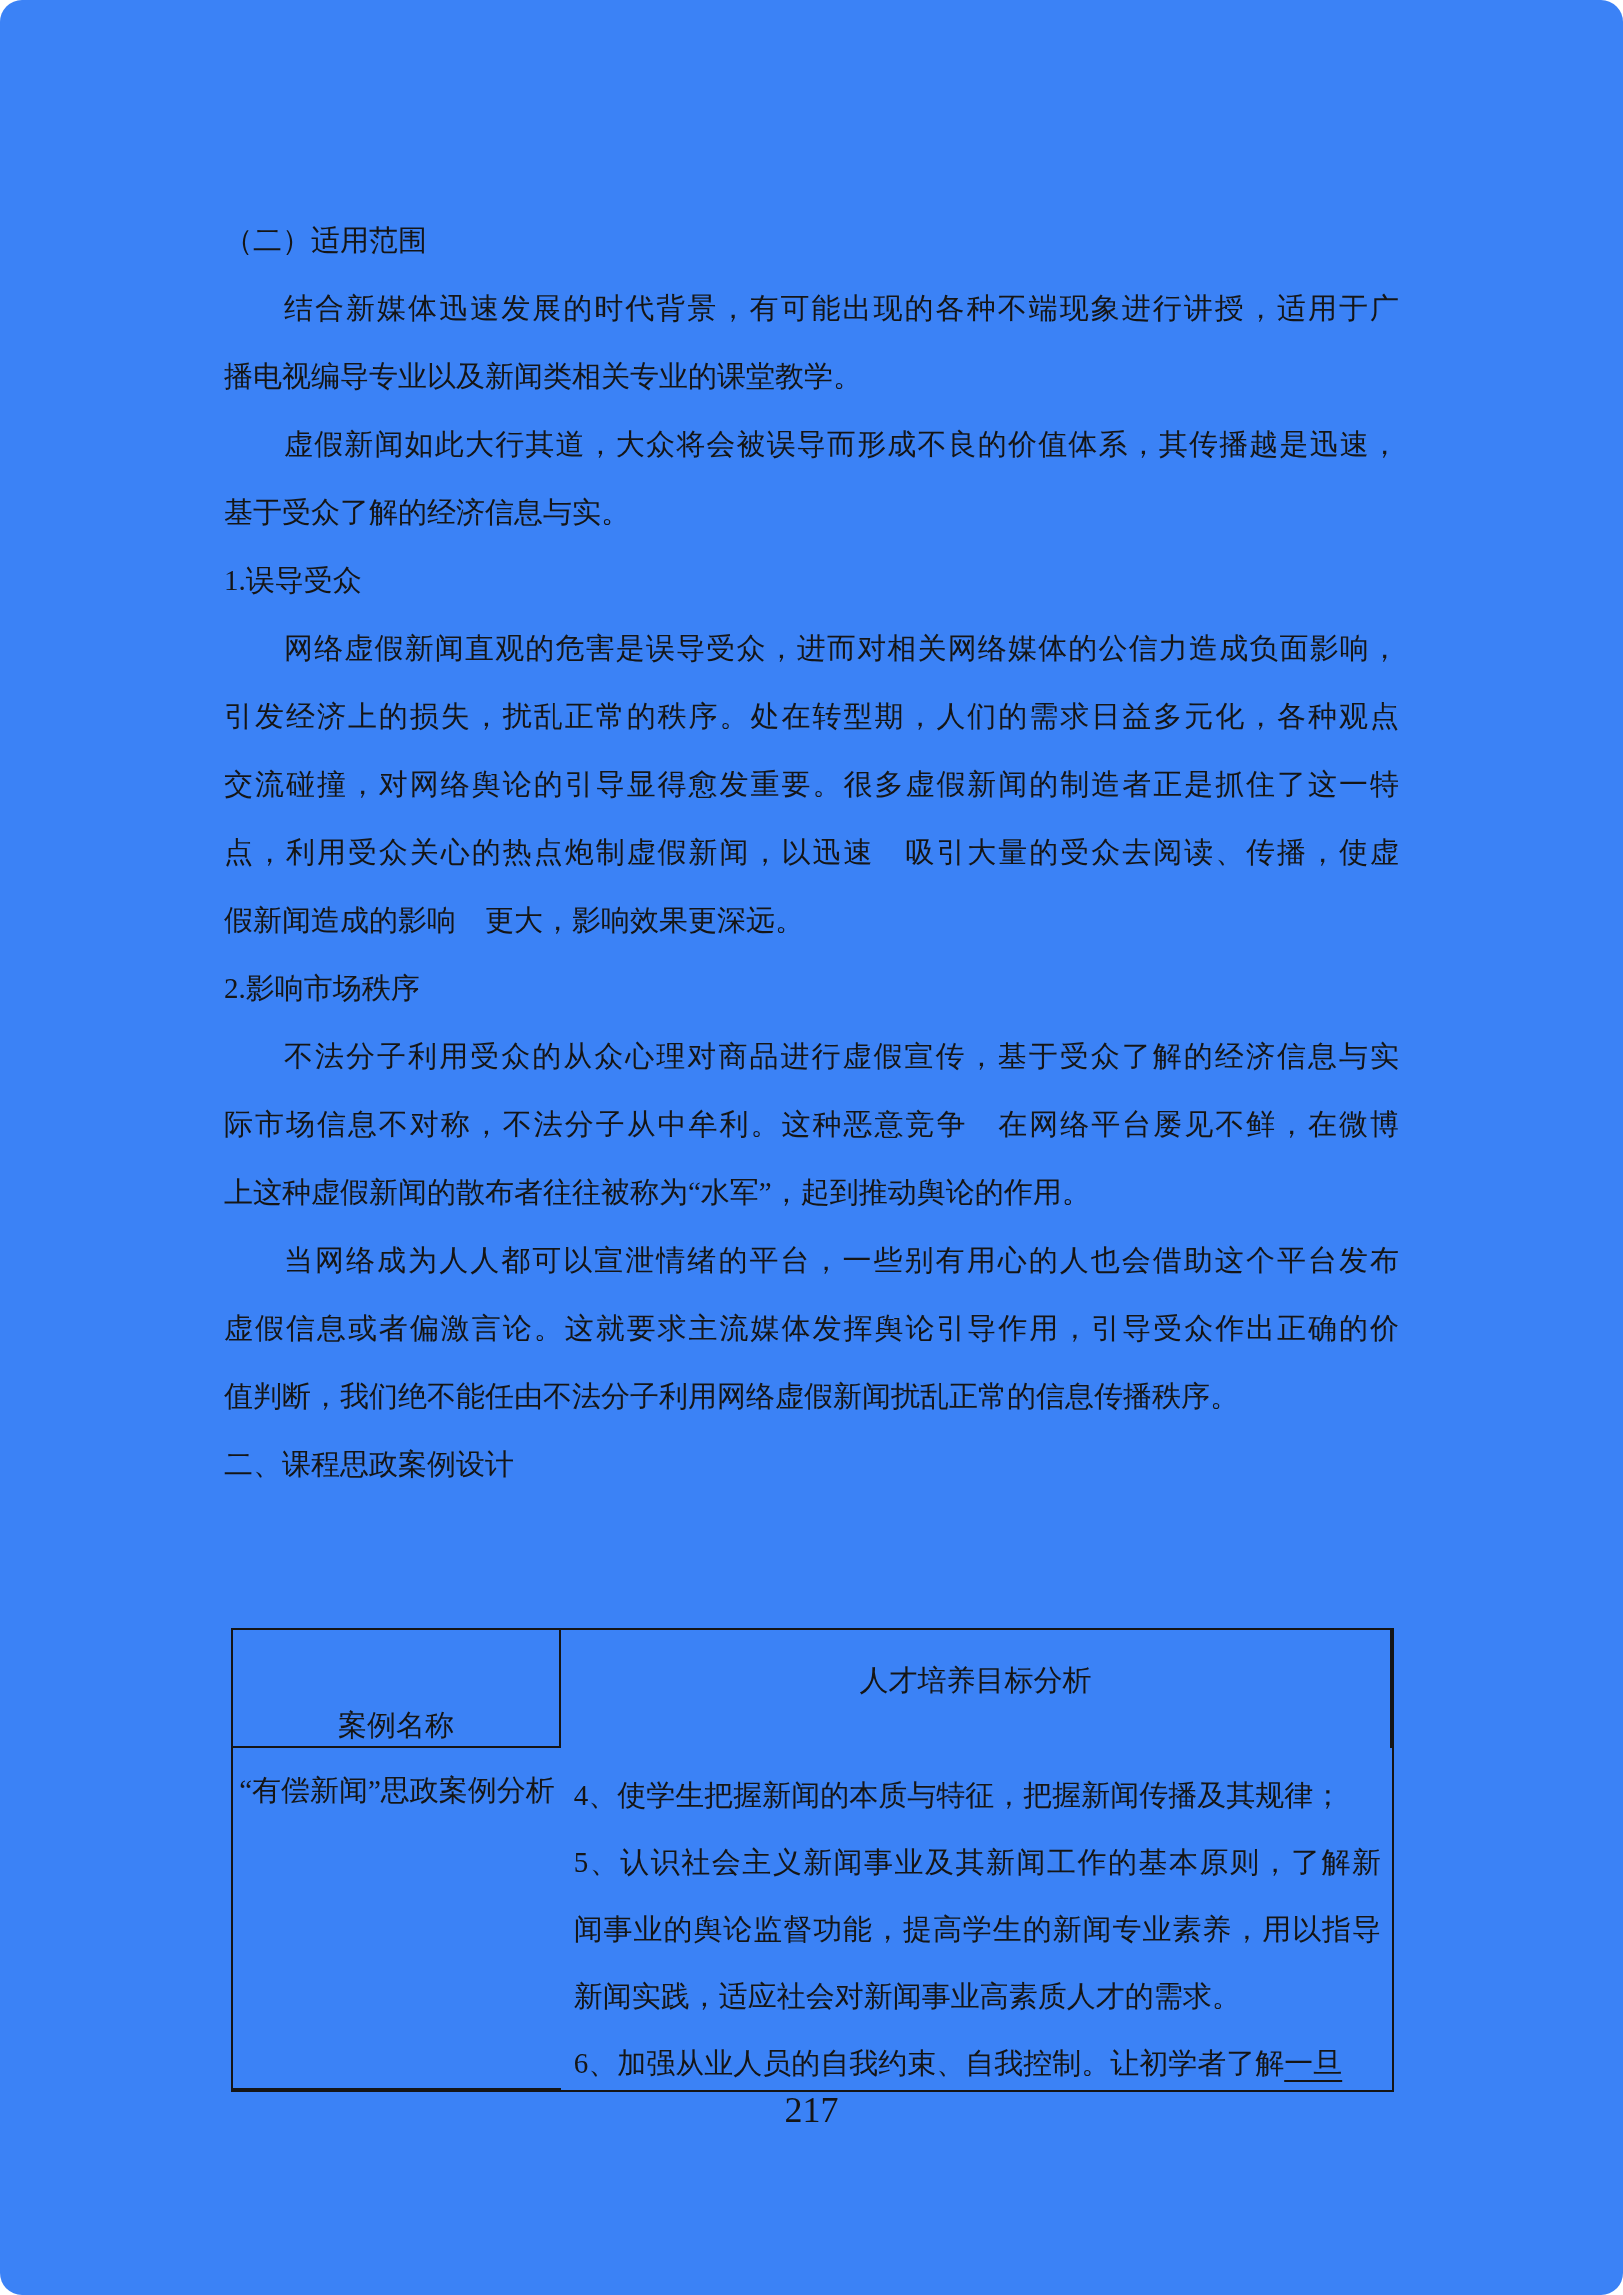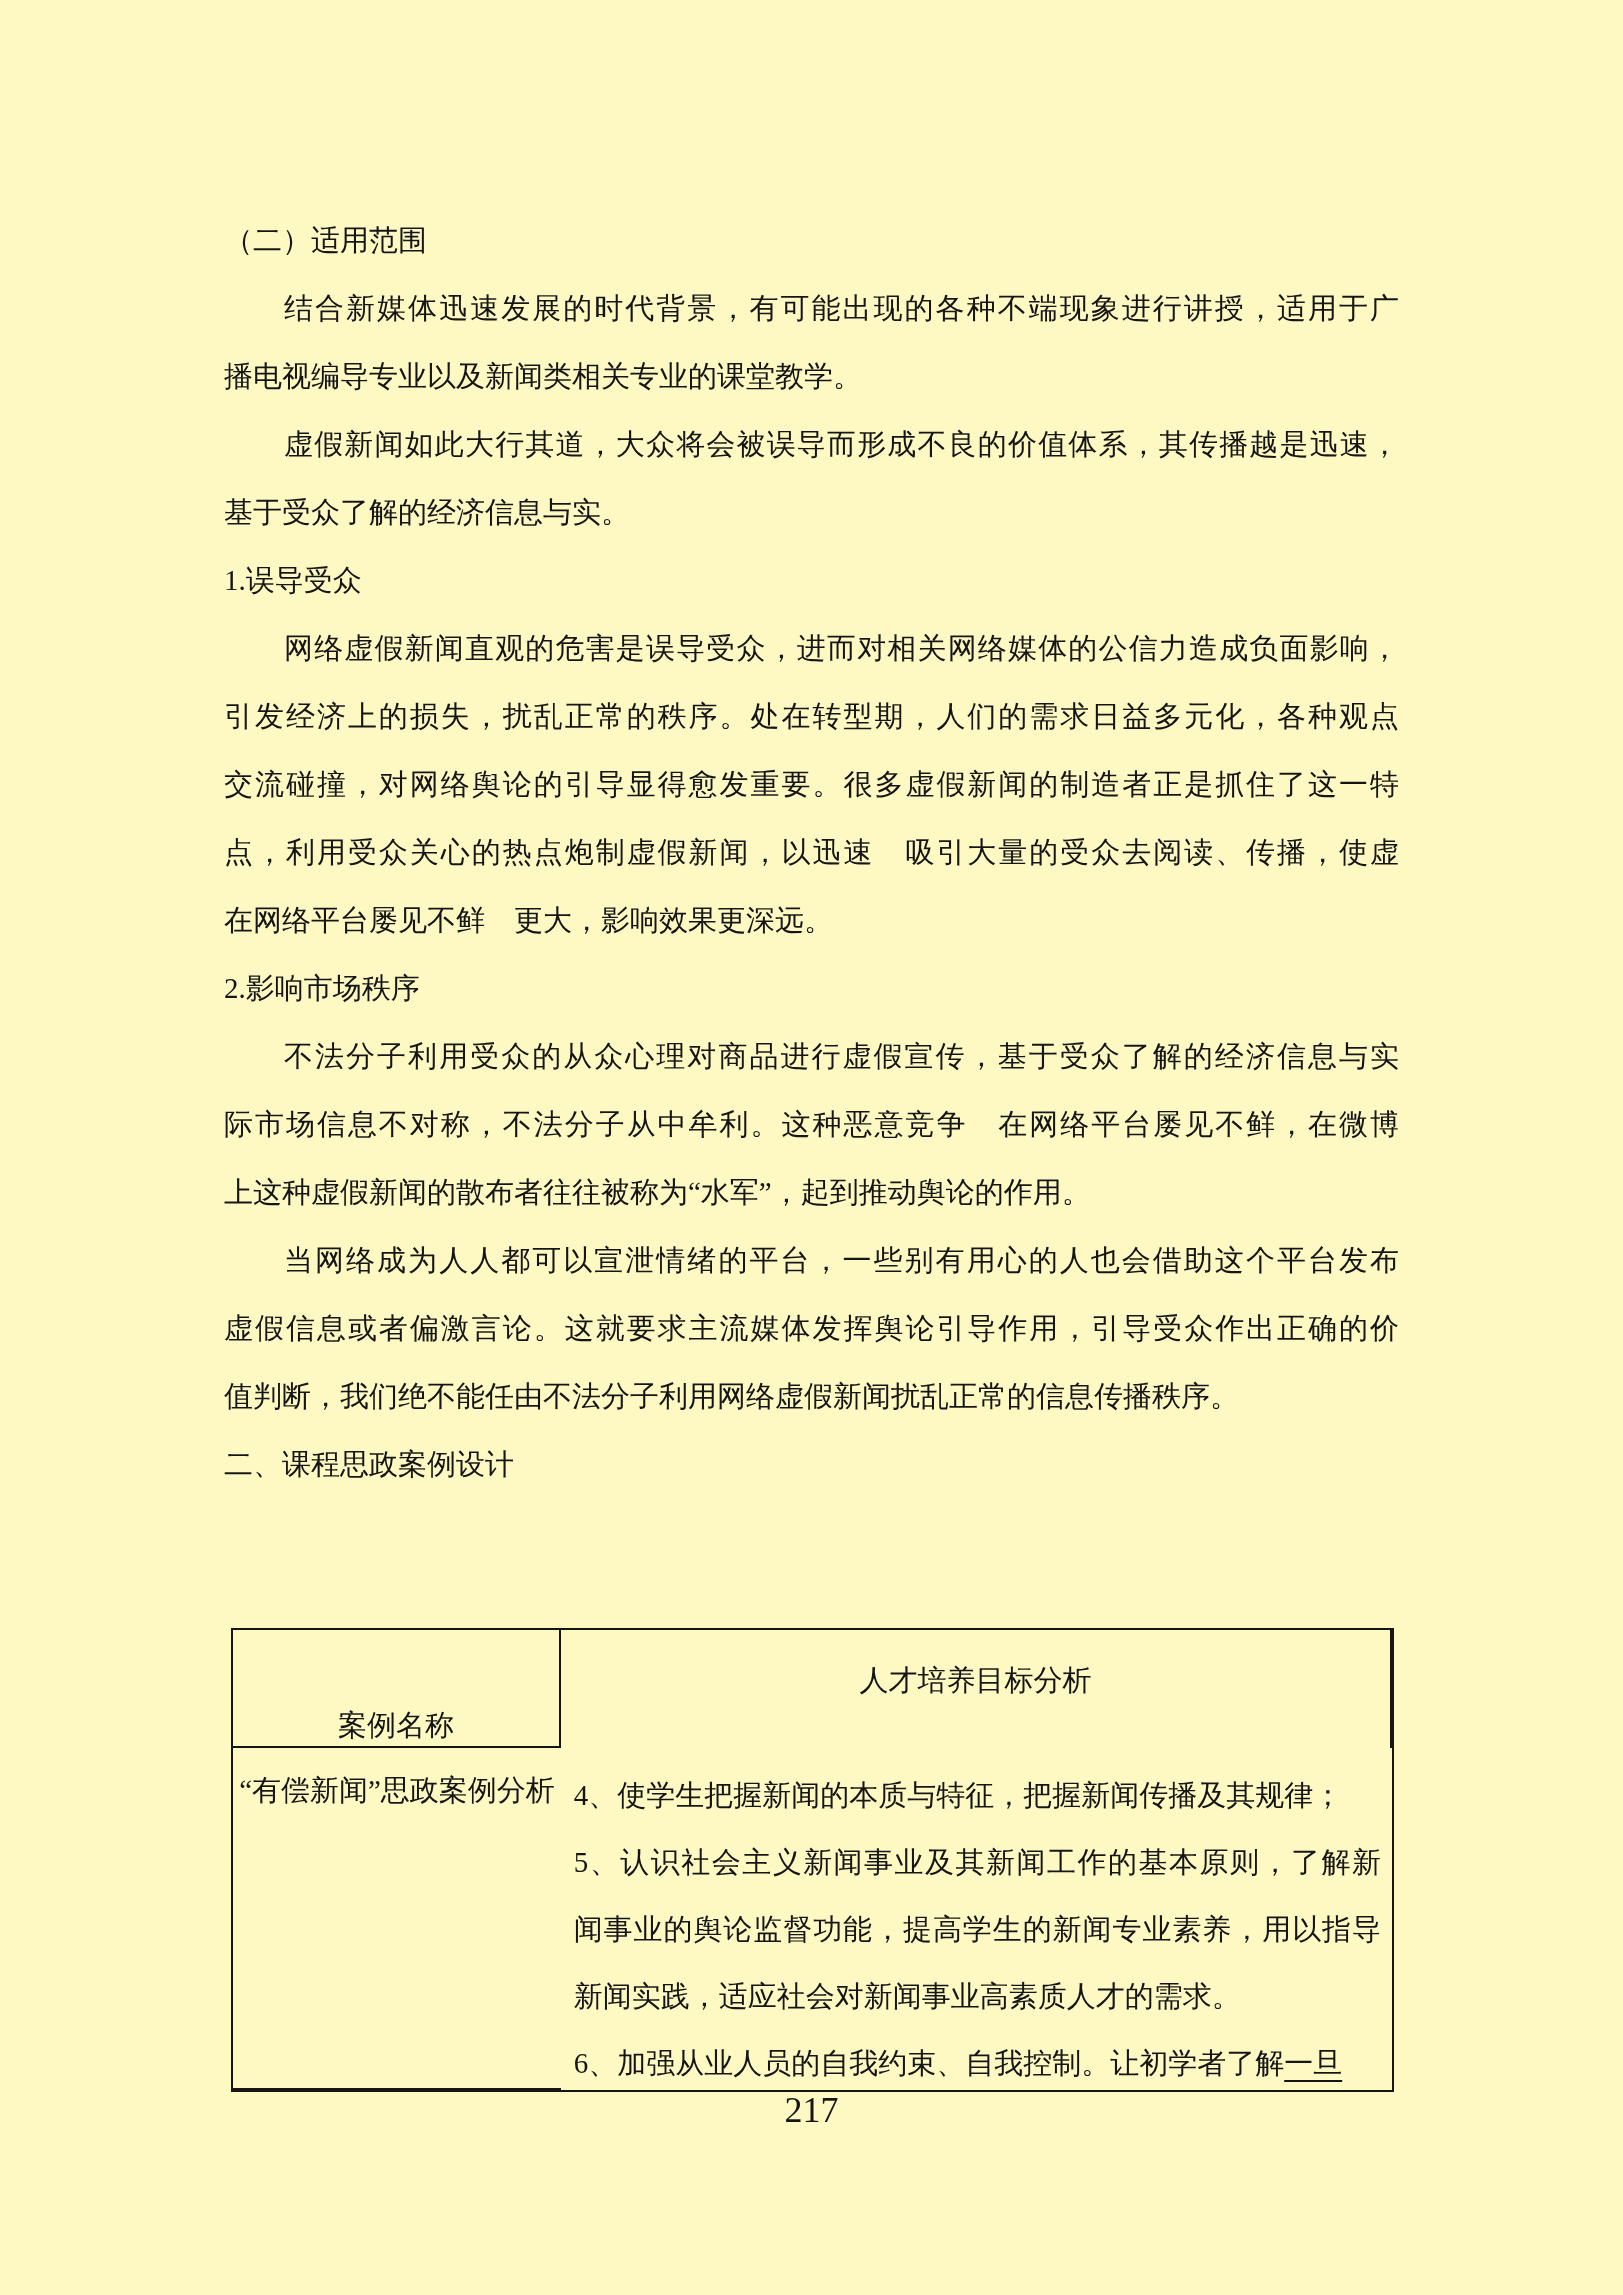--- a/index.html
+++ b/index.html
@@ -1,23 +1,24 @@
 <!DOCTYPE html>
 <html style="font-size:12.7px"><head>
 <meta charset="utf-8">
 <style>
   html, body { margin: 0; padding: 0; }
   .page {
     position: relative;
     width: 1623px;
     height: 2295px;
-    background: #fef9c3;
+    background: #3b82f6;
     color: #151515;
     font-family: "Liberation Serif", "DejaVu Serif", serif;
     overflow: hidden;
+    border-radius: 22px;
   }
   
   .doc-body {
     position: absolute;
     left: 224px;
     top: 206px;
     width: 1175px;
   }
   .line {
     height: 68px;
@@ -79,21 +80,21 @@
   <div class="line"><span>（二）适用范围</span></div>
       <div class="line indent justify"><span>结合新媒体迅速发展的时代背景，有可能出现的各种不端现象进行讲授，适用于广</span></div>
       <div class="line"><span>播电视编导专业以及新闻类相关专业的课堂教学。</span></div>
       <div class="line indent justify"><span>虚假新闻如此大行其道，大众将会被误导而形成不良的价值体系，其传播越是迅速，</span></div>
       <div class="line"><span>基于受众了解的经济信息与实。</span></div>
       <div class="line"><span>1.误导受众</span></div>
       <div class="line indent justify"><span>网络虚假新闻直观的危害是误导受众，进而对相关网络媒体的公信力造成负面影响，</span></div>
       <div class="line justify"><span>引发经济上的损失，扰乱正常的秩序。处在转型期，人们的需求日益多元化，各种观点</span></div>
       <div class="line justify"><span>交流碰撞，对网络舆论的引导显得愈发重要。很多虚假新闻的制造者正是抓住了这一特</span></div>
       <div class="line justify"><span>点，利用受众关心的热点炮制虚假新闻，以迅速　吸引大量的受众去阅读、传播，使虚</span></div>
-      <div class="line"><span>在网络平台屡见不鲜　更大，影响效果更深远。</span></div>
+      <div class="line"><span>假新闻造成的影响　更大，影响效果更深远。</span></div>
       <div class="line"><span>2.影响市场秩序</span></div>
       <div class="line indent justify"><span>不法分子利用受众的从众心理对商品进行虚假宣传，基于受众了解的经济信息与实</span></div>
       <div class="line justify"><span>际市场信息不对称，不法分子从中牟利。这种恶意竞争　在网络平台屡见不鲜，在微博</span></div>
       <div class="line"><span>上这种虚假新闻的散布者往往被称为“水军”，起到推动舆论的作用。</span></div>
       <div class="line indent justify"><span>当网络成为人人都可以宣泄情绪的平台，一些别有用心的人也会借助这个平台发布</span></div>
       <div class="line justify"><span>虚假信息或者偏激言论。这就要求主流媒体发挥舆论引导作用，引导受众作出正确的价</span></div>
       <div class="line"><span>值判断，我们绝不能任由不法分子利用网络虚假新闻扰乱正常的信息传播秩序。</span></div>
       <div class="line"><span>二、课程思政案例设计</span></div>
     </div>
 

